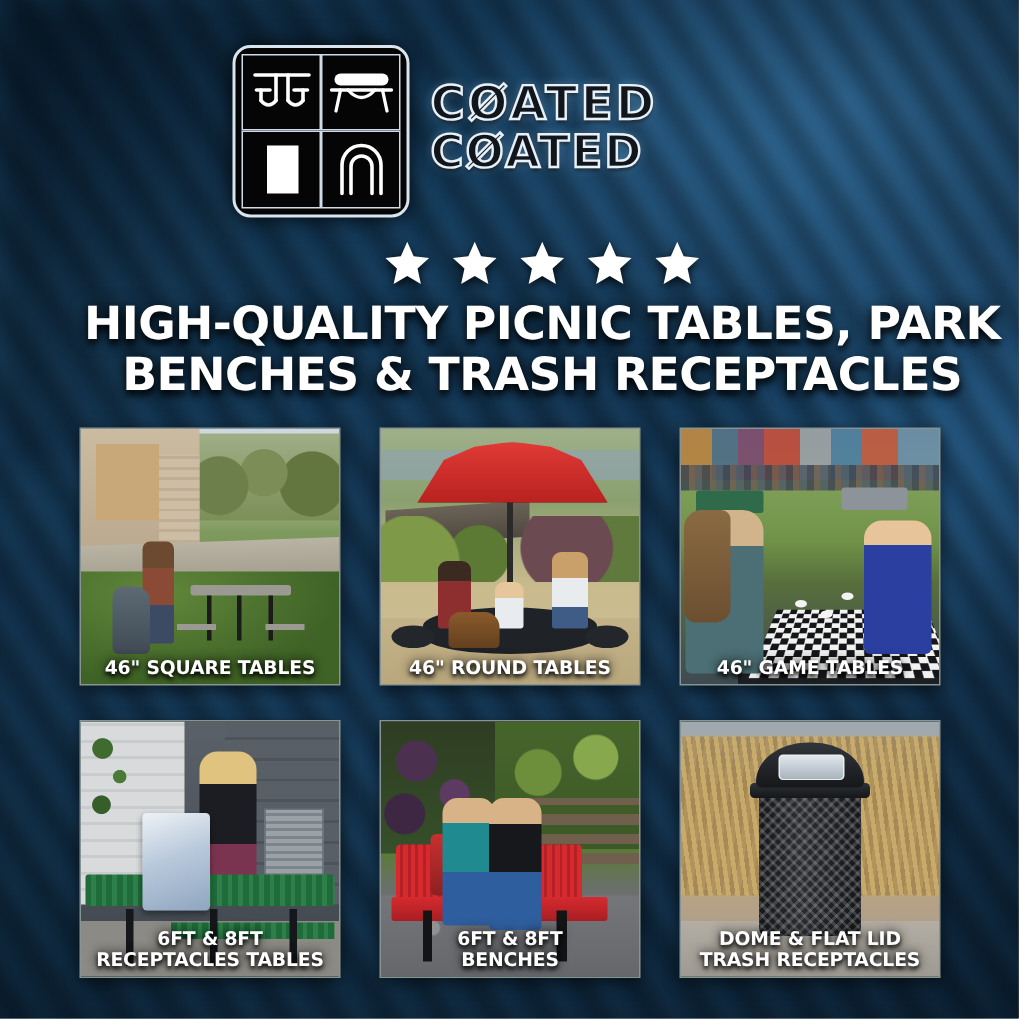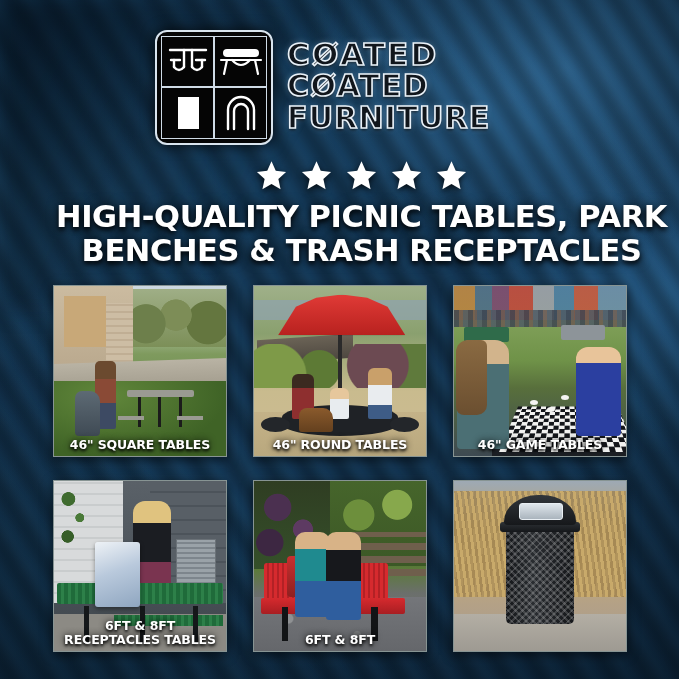--- a/index.html
+++ b/index.html
@@ -289,21 +289,20 @@
         <svg width="40" height="38" viewBox="0 0 40 38" fill="none" stroke="#fff" stroke-width="2.4" stroke-linecap="round">
           <path d="M7 35 V16 a13 13 0 0 1 26 0 V35"></path>
           <path d="M13 35 V17 a7 7 0 0 1 14 0 V35"></path>
         </svg>
       </div>
     </div>
 
     <div class="logo-word">
       <div class="wm l1">CØATED</div>
       <div class="wm l2">CØATED</div>
-      <div class="wm l3">FURNITURE</div>
     </div>
   </div>
 
   <div class="stars">
     <svg class="star" viewBox="0 0 24 24">
         <path fill="currentColor" d="M12 1.6 15.1 8.6 22.6 9.4 17 14.5 18.6 22 12 18.2 5.4 22 7 14.5 1.4 9.4 8.9 8.6z"></path>
       </svg>
     <svg class="star" viewBox="0 0 24 24">
         <path fill="currentColor" d="M12 1.6 15.1 8.6 22.6 9.4 17 14.5 18.6 22 12 18.2 5.4 22 7 14.5 1.4 9.4 8.9 8.6z"></path>
       </svg>
@@ -429,29 +428,34 @@
         <div class="s5-bleg" style="left:16%"></div>
         <div class="s5-bback" style="left:56%;width:22%"></div>
         <div class="s5-bseat" style="left:54%;width:34%"></div>
         <div class="s5-bleg" style="left:68%"></div>
         <div class="s5-pack"></div>
         <div class="s5-kidA"></div>
           <div class="s5-kidB"></div>
       </div>
       <div class="cap">
         <span>6FT &amp; 8FT</span>
+        <span>BENCHES</span>
       </div>
     </div>
 
     <div class="tile">
       <div class="scene">
         <div class="s6-bg"></div>
           <div class="s6-grass"></div>
           <div class="s6-walk"></div>
         <div class="s6-can"></div>
           <div class="s6-rim"></div>
         <div class="s6-dome"></div>
           <div class="s6-slot"></div>
       </div>
+      <div class="cap">
+        <span>DOME &amp; FLAT LID</span>
+        <span>TRASH RECEPTACLES</span>
+      </div>
     </div>
 
   </div>
 </div>
 
 </body></html>

